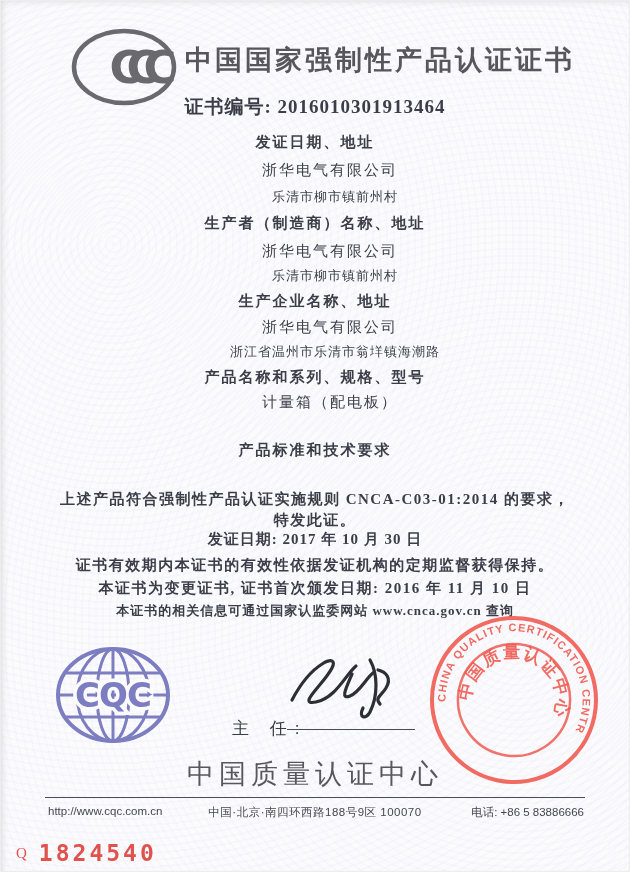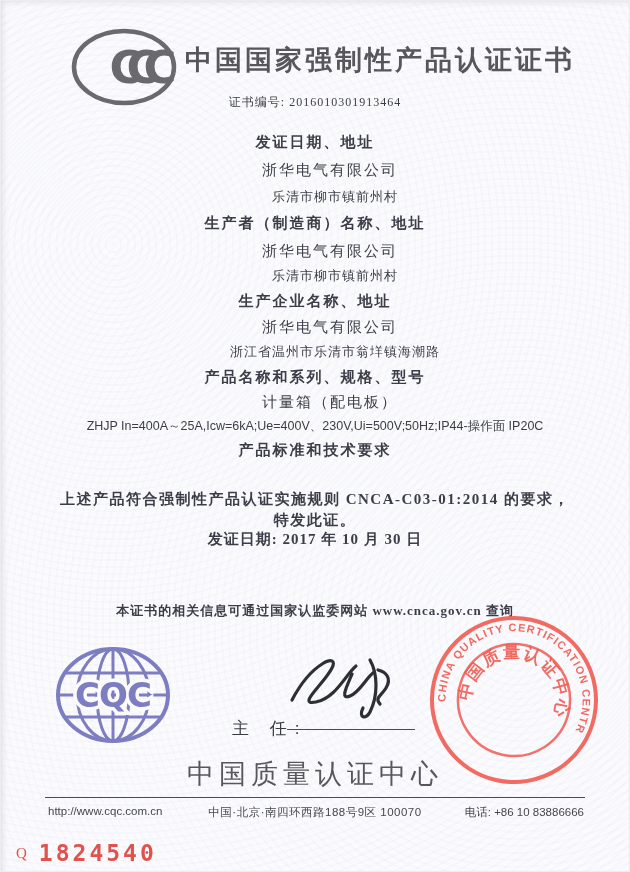--- a/index.html
+++ b/index.html
@@ -19,21 +19,21 @@
   .line{position:absolute;left:0;width:100%;text-align:center;white-space:nowrap;}
   .lbl{font-weight:bold;font-size:15px;letter-spacing:2px;}
   .val{font-size:15px;letter-spacing:2px;margin-left:15px;}
   .val-sm{font-size:13px;letter-spacing:1px;padding-left:20px;}
   .sans{font-family:"Liberation Sans","DejaVu Sans",sans-serif;}
   .title{
     position:absolute;left:185px;top:42px;width:420px;
     font-family:"Liberation Sans","DejaVu Sans",sans-serif;
     font-size:27px;font-weight:600;letter-spacing:3px;color:#57575b;text-align:left;
   }
-  .cert-line{top:94px;font-size:12px;font-weight:normal;letter-spacing:1px;}
+  .cert-line{top:94px;font-size:19px;font-weight:bold;letter-spacing:1px;}
   .spec{font-family:"Liberation Sans","DejaVu Sans",sans-serif;font-size:12.5px;letter-spacing:0;}
   .bold-note{font-weight:bold;font-size:15px;letter-spacing:1.5px;}
   .dates-row{position:absolute;left:0;top:530px;width:100%;display:flex;justify-content:center;gap:34px;
     font-weight:bold;font-size:15px;letter-spacing:1px;white-space:nowrap;}
   .director{
     position:absolute;left:232px;top:696px;
     font-size:17px;font-weight:normal;letter-spacing:8px;color:#3a3a44;
     font-family:"Liberation Sans","DejaVu Sans",sans-serif;
     margin-top:21px;
   }
@@ -81,31 +81,32 @@
   <div class="line lbl" style="top:214px">生产者（制造商）名称、地址</div>
   <div class="line val" style="top:242px">浙华电气有限公司</div>
   <div class="line val-sm" style="top:267px">乐清市柳市镇前州村</div>
 
   <div class="line lbl" style="top:292px">生产企业名称、地址</div>
   <div class="line val" style="top:318px">浙华电气有限公司</div>
   <div class="line val-sm" style="top:343px">浙江省温州市乐清市翁垟镇海潮路</div>
 
   <div class="line lbl" style="top:368px">产品名称和系列、规格、型号</div>
   <div class="line val" style="top:393px">计量箱（配电板）</div>
-  <div class="line spec" style="top:418px">ZHJP In=400A～25A,Icw=6kA;Ue=400V、230V,Ui=500V;50Hz;IP44-操作面 IP20C</div>
 
   <div class="line lbl" style="top:441px">产品标准和技术要求</div>
 
   <div class="line bold-note" style="top:490px">上述产品符合强制性产品认证实施规则 CNCA-C03-01:2014 的要求，</div>
   <div class="line bold-note" style="top:511px">特发此证。</div>
 
   <div class="dates-row">
     <span>发证日期: 2017 年 10 月 30 日</span>
   </div>
 
+  <div class="line bold-note" style="top:556px">证书有效期内本证书的有效性依据发证机构的定期监督获得保持。</div>
+  <div class="line bold-note" style="top:579px">本证书为变更证书, 证书首次颁发日期: 2016 年 11 月 10 日</div>
   <div class="line" style="top:602px;font-size:13px;font-weight:bold;letter-spacing:1px">本证书的相关信息可通过国家认监委网站 www.cnca.gov.cn 查询</div>
 
   <svg class="cqc-logo" width="122" height="106" viewBox="0 0 122 106">
     <g stroke="#7d7dc1" fill="none" stroke-width="3">
       <ellipse cx="61" cy="53" rx="55" ry="46" stroke-width="4"></ellipse>
       <ellipse cx="61" cy="53" rx="36" ry="46"></ellipse>
       <ellipse cx="61" cy="53" rx="16" ry="46"></ellipse>
       <line x1="61" y1="7" x2="61" y2="99"></line>
       <line x1="14" y1="31" x2="108" y2="31"></line>
       <line x1="14" y1="75" x2="108" y2="75"></line>
@@ -141,20 +142,20 @@
       </text>
     </g>
   </svg>
 
   <div class="org-name">中国质量认证中心</div>
 
   <div class="footer-rule"></div>
   <div class="footer">
     <span class="site">http://www.cqc.com.cn</span>
     <span class="addr">中国·北京·南四环西路188号9区  100070</span>
-    <span class="tel">电话: +86 10 83886666</span>
+    <span class="tel">电话: +86 5 83886666</span>
   </div>
 
   <div class="serial">
     <span class="q">Q</span><span class="num">1824540</span>
   </div>
 
 </div>
 
 </body></html>

